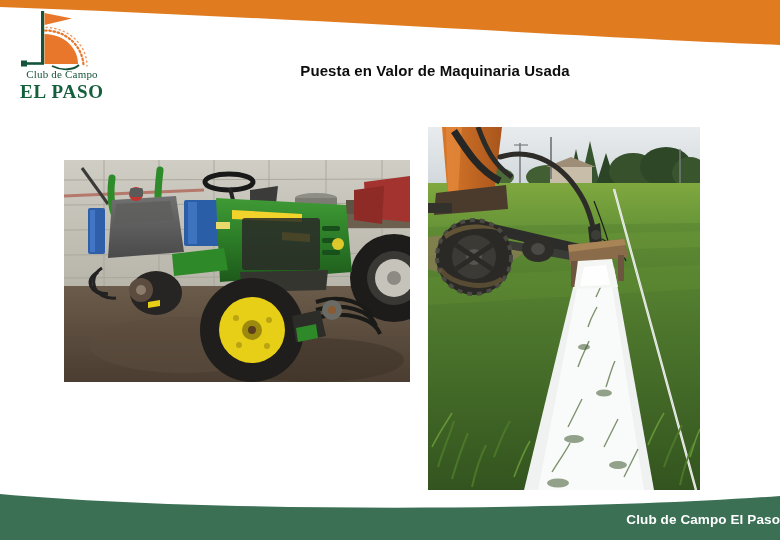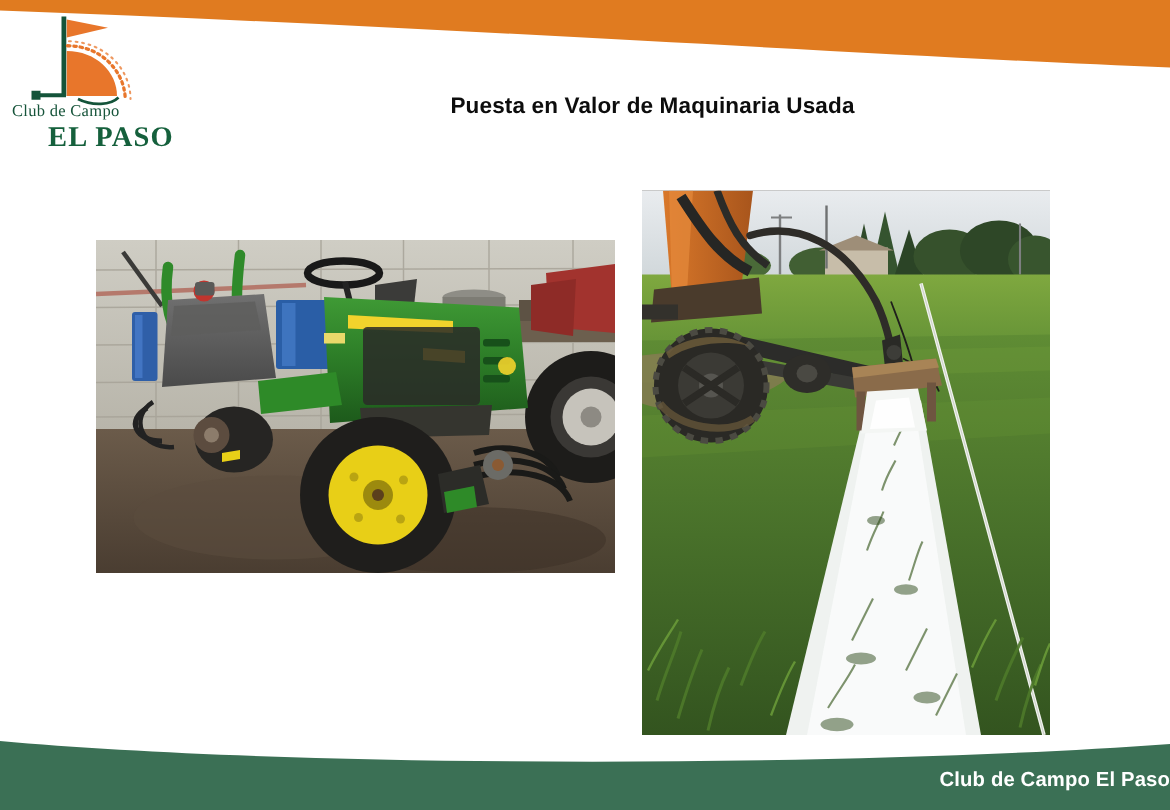--- a/index.html
+++ b/index.html
@@ -69,32 +69,33 @@
     position: absolute;
     left: 0; top: 0;
     width: 108px;
     height: 66px;
   }
   .logo-line1 {
     position: absolute;
     left: 0;
     top: 60px;
     width: 108px;
+    text-align: center;
     color: #16543A;
     font-size: 11px;
     font-family: "Liberation Serif", serif;
     font-weight: normal;
     letter-spacing: 0.2px;
   }
   .logo-line2 {
     position: absolute;
     left: 0;
     top: 73px;
     width: 108px;
-    text-align: right;
+    text-align: center;
     color: #15603C;
     font-size: 19px;
     font-family: "Liberation Serif", serif;
     font-weight: bold;
     letter-spacing: 0.8px;
   }
 
   
   .slide-title {
     position: absolute;

